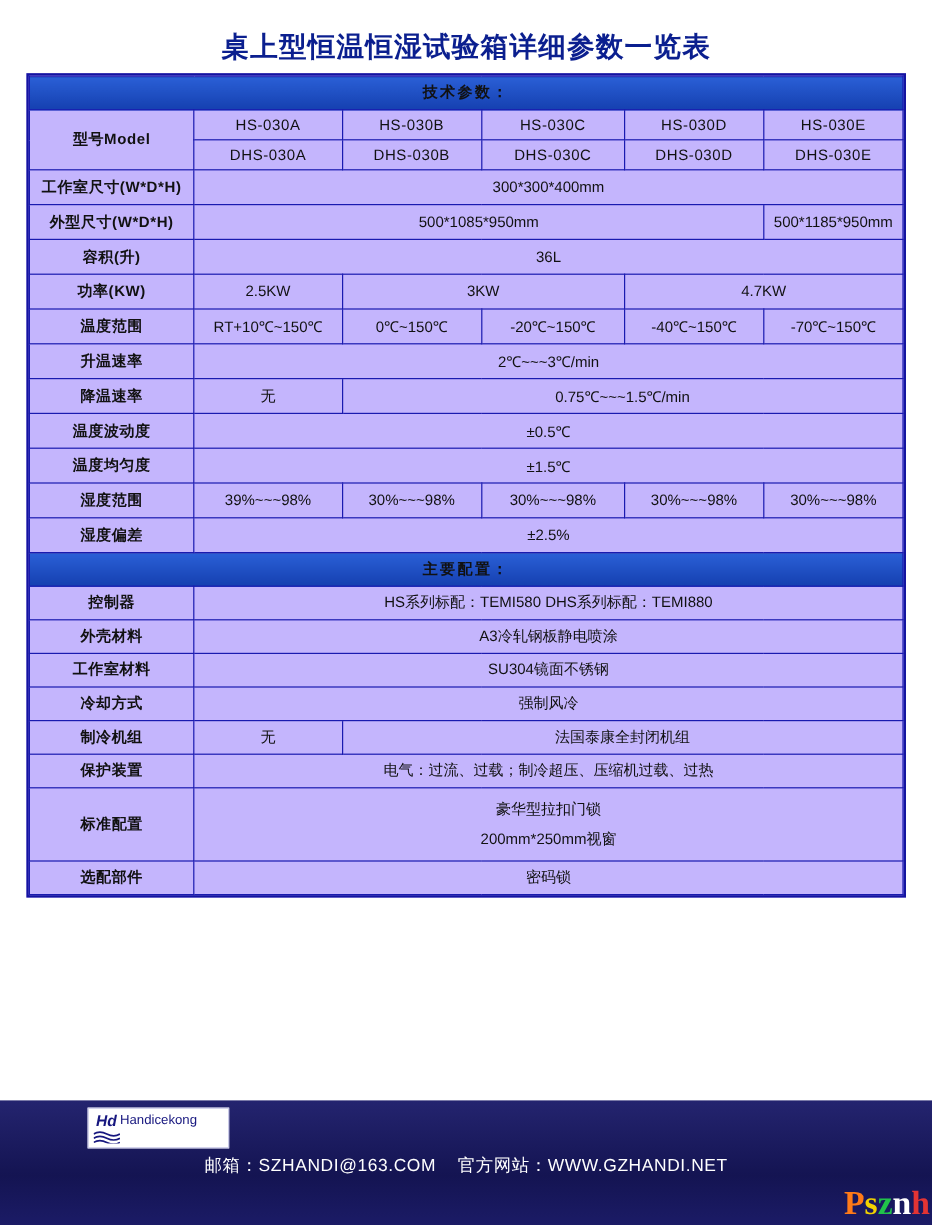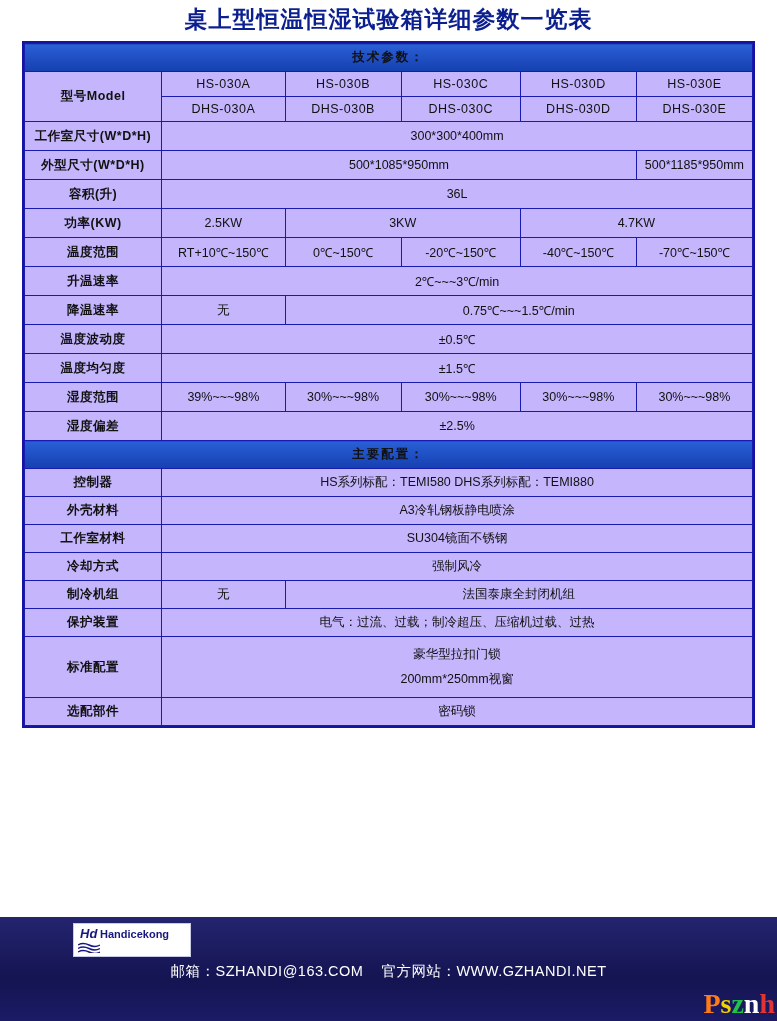--- a/index.html
+++ b/index.html
@@ -19,21 +19,21 @@
     height: 1021px;
     position: relative;
     background: #ffffff;
   }
   .doc-title {
     text-align: center;
     color: #0b1f8f;
     font-weight: bold;
     font-size: 23px;
     letter-spacing: 1px;
-    padding-top: 4px;
+    padding-top: 24px;
     padding-bottom: 6px;
     font-family: "Liberation Serif", serif;
   }
   .tbl-wrap {
     margin: 0 22px;
     border: 2px solid #1414a0;
     background: #c4b5fd;
   }
   table.spec {
     border-collapse: collapse;
@@ -103,21 +103,21 @@
     font-weight: bold;
     font-style: italic;
     line-height: 1;
     position: absolute;
     left: 6px;
     top: 3px;
     color: #17177f;
   }
   .logo-word {
     font-size: 11px;
-    font-weight: bold;
+    font-weight: normal;
     color: #17177f;
     position: absolute;
     left: 26px;
     top: 4px;
     letter-spacing: 0px;
   }
   .logo-wave {
     position: absolute;
     left: 4px;
     bottom: 3px;

